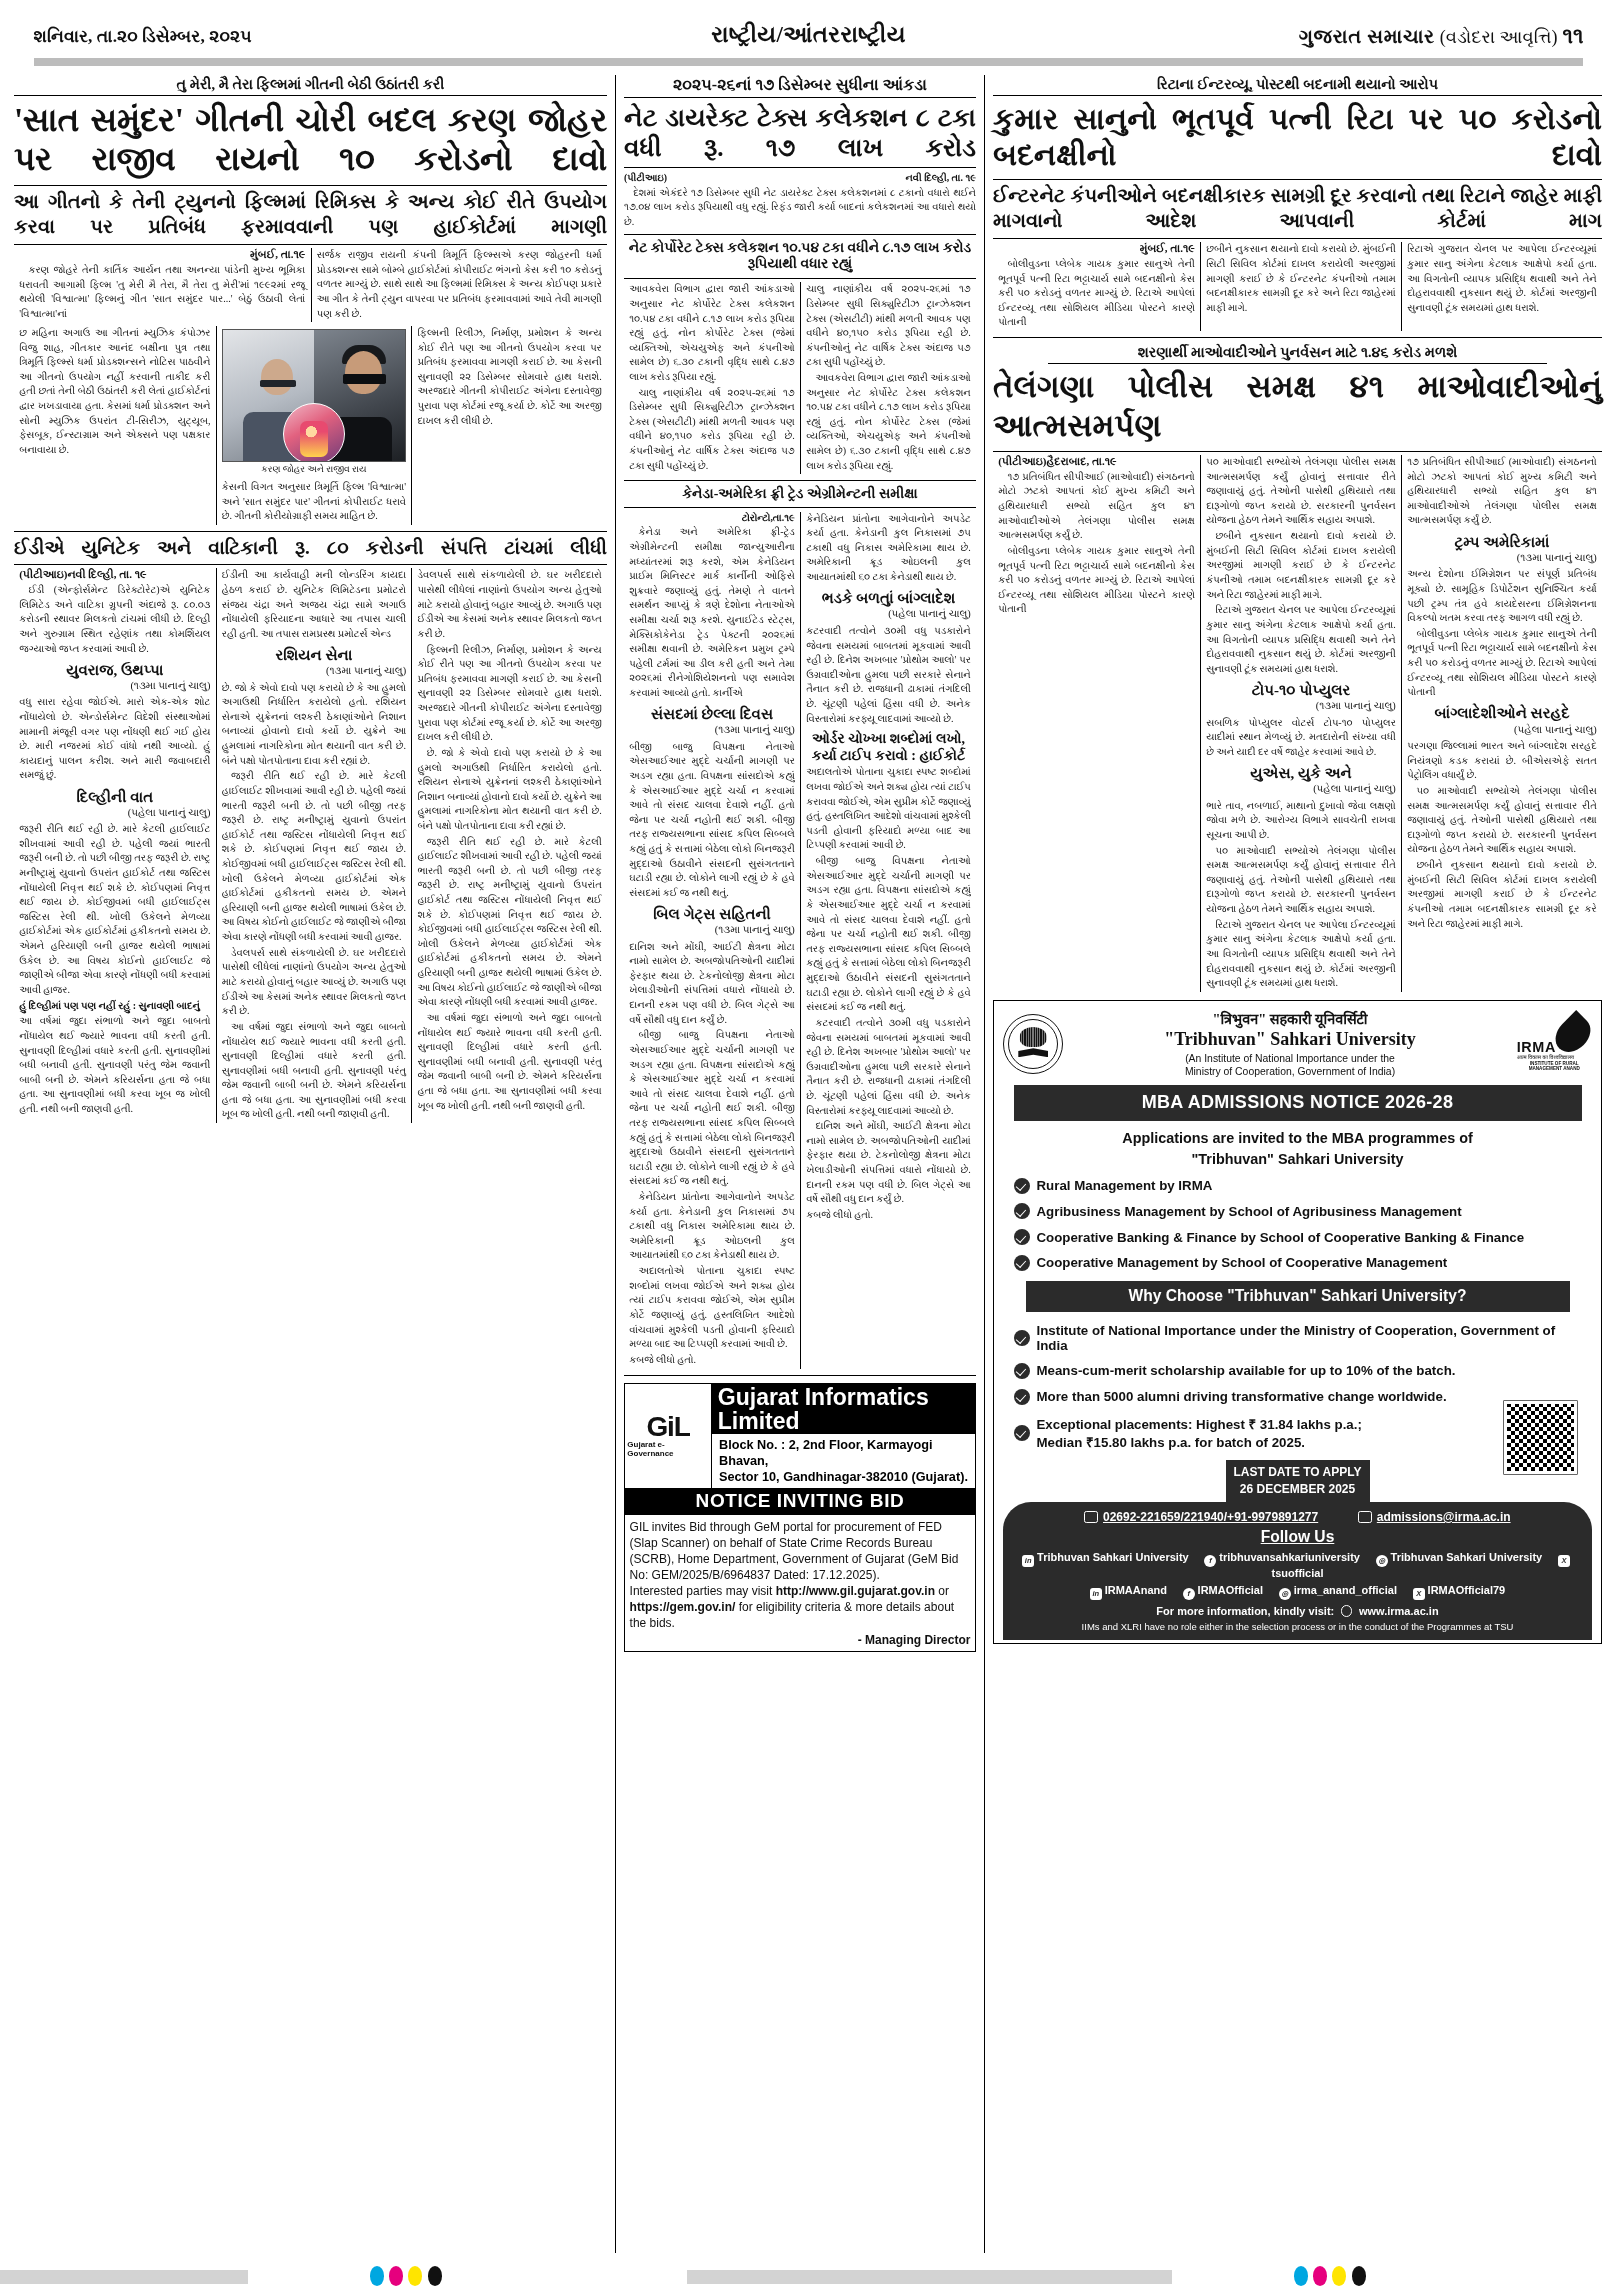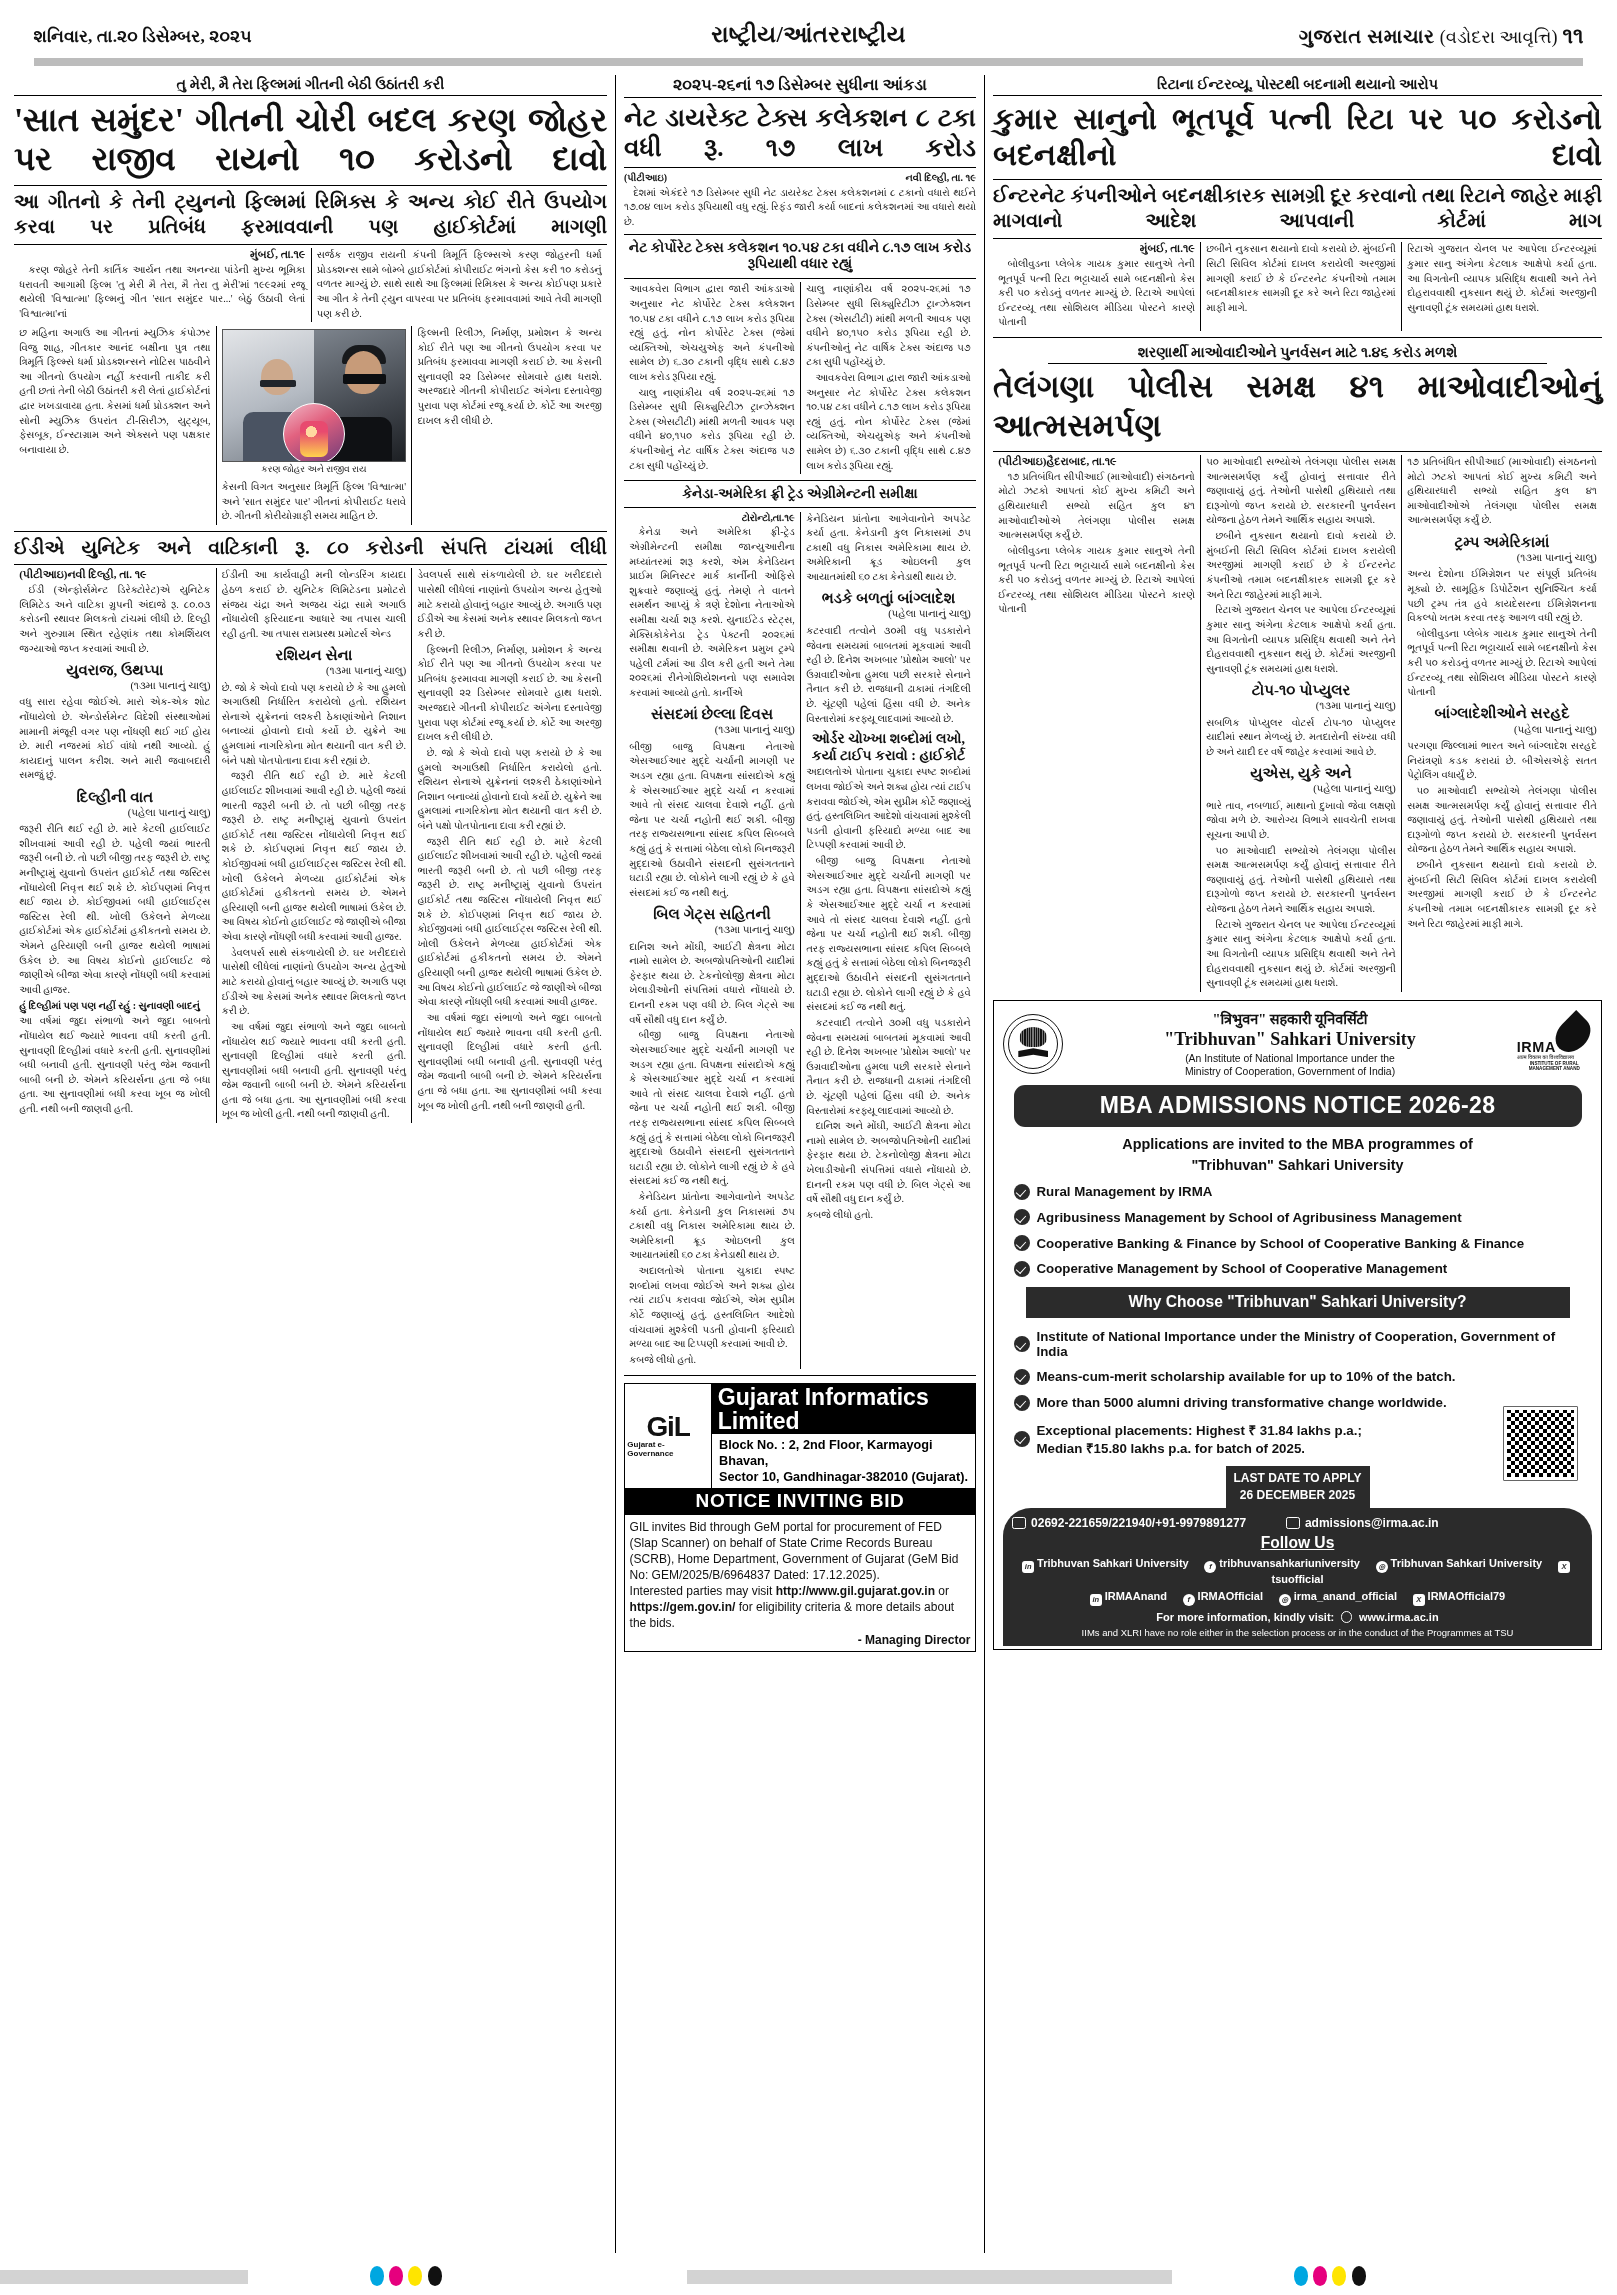--- a/index.html
+++ b/index.html
@@ -243,22 +243,22 @@
     background:#111; border-radius: 0 50% 50% 50%; transform: rotate(45deg);
   }
   .tsu-irma .irmatxt {
     position:absolute; left:0; top:24px; font-size:14.4px; font-weight:800; letter-spacing:0.6px;
   }
   .tsu-irma .irmasub1 { position:absolute; left:0; top:38px; font-size:5.2px; }
   .tsu-irma .irmasub2 { position:absolute; left:0; top:46px; font-size:4.6px; font-weight:700; }
   .tsu-banner {
     background: #2b2b2b; color: #fff; text-align: center;
     font-family: "Liberation Sans", sans-serif;
-    font-size: 23px; font-weight: 800; letter-spacing: 0.3px;
-    padding: 7px 0 8px; margin: 4.6px 16px 7px; border-radius: 11px;
+    font-size: 18px; font-weight: 800; letter-spacing: 0.3px;
+    padding: 7px 0 8px; margin: 4.6px 16px 7px;
   }
   .tsu-invite {
     text-align: center; font-family: "Liberation Sans", sans-serif;
     font-size: 14.4px; font-weight: 600; line-height: 1.45; margin-bottom: 8px;
   }
   .tsu-list { padding: 0 16px; }
   .tsu-item {
     display: flex; align-items: center; gap: 7px; margin-bottom: 9.8px;
     font-family: "Liberation Sans", sans-serif; font-size: 13.3px; font-weight: 600;
   }
@@ -289,22 +289,22 @@
     width: 144px; margin: 3.5px auto 0; background: #2b2b2b; color: #fff;
     text-align: center; font-family: "Liberation Sans", sans-serif;
     font-size: 12px; font-weight: 600; line-height: 1.45; padding: 3.5px 2.3px 4.6px;
   }
   .tsu-foot {
     background: #2b2b2b; color: #fff; border-radius: 28px 28px 0 0;
     margin: -1.2px 5.8px 0; padding: 8px 9.2px 8px;
     font-family: "Liberation Sans", sans-serif; text-align: center;
   }
   .tsu-contact {
-    display: flex; gap: 40px; align-items: center;
-    font-size: 12px; font-weight: 600; margin-bottom: 3.5px;
+    display: flex; justify-content: center; gap: 40px; align-items: center;
+    font-size: 12px; font-weight: 600; margin-bottom: 3.5px; text-decoration: underline;
   }
   .tsu-contact .ic { display:inline-block; width:14px; height:12.7px; margin-right:4.6px; vertical-align:-2.3px;
     border:1.2px solid #fff; border-radius:2.3px; }
   .tsu-follow { font-size: 15.6px; font-weight: 700; text-decoration: underline; margin: 1.2px 0 5.8px; }
   .tsu-soc { font-size: 11px; font-weight: 600; margin-bottom: 5.2px; }
   .tsu-soc .sico {
     display:inline-block; width:12px; height:12px; border-radius:2.9px;
     background:#fff; color:#2b2b2b; font-size:7.5px; font-weight:800;
     line-height:12px; margin-right:2.9px; vertical-align:-1.7px;
   }

